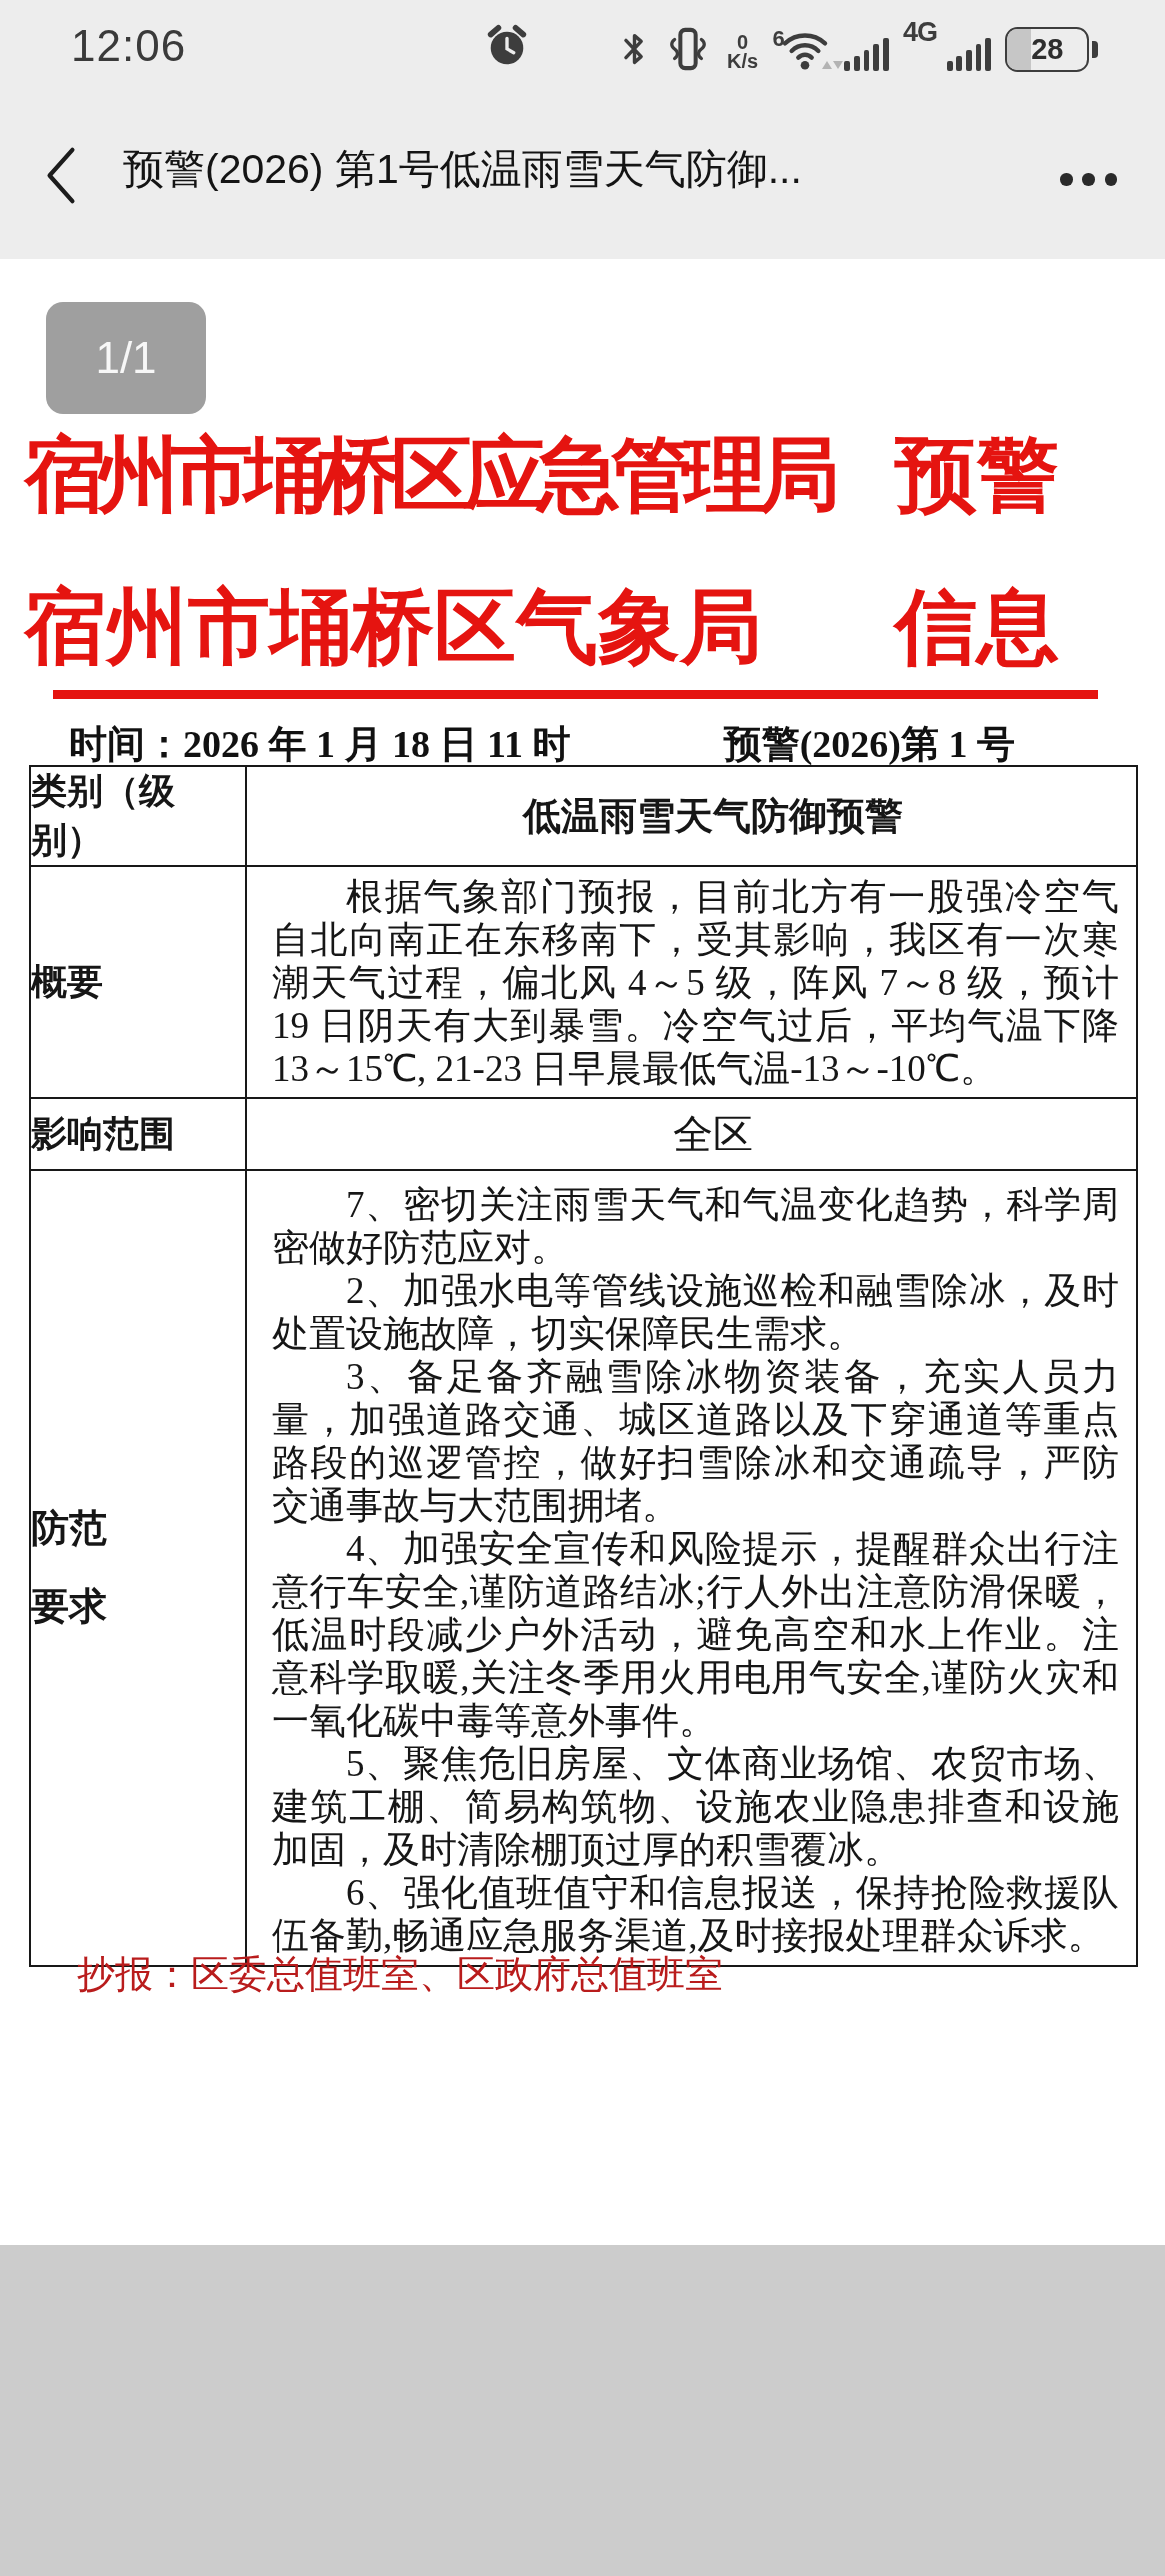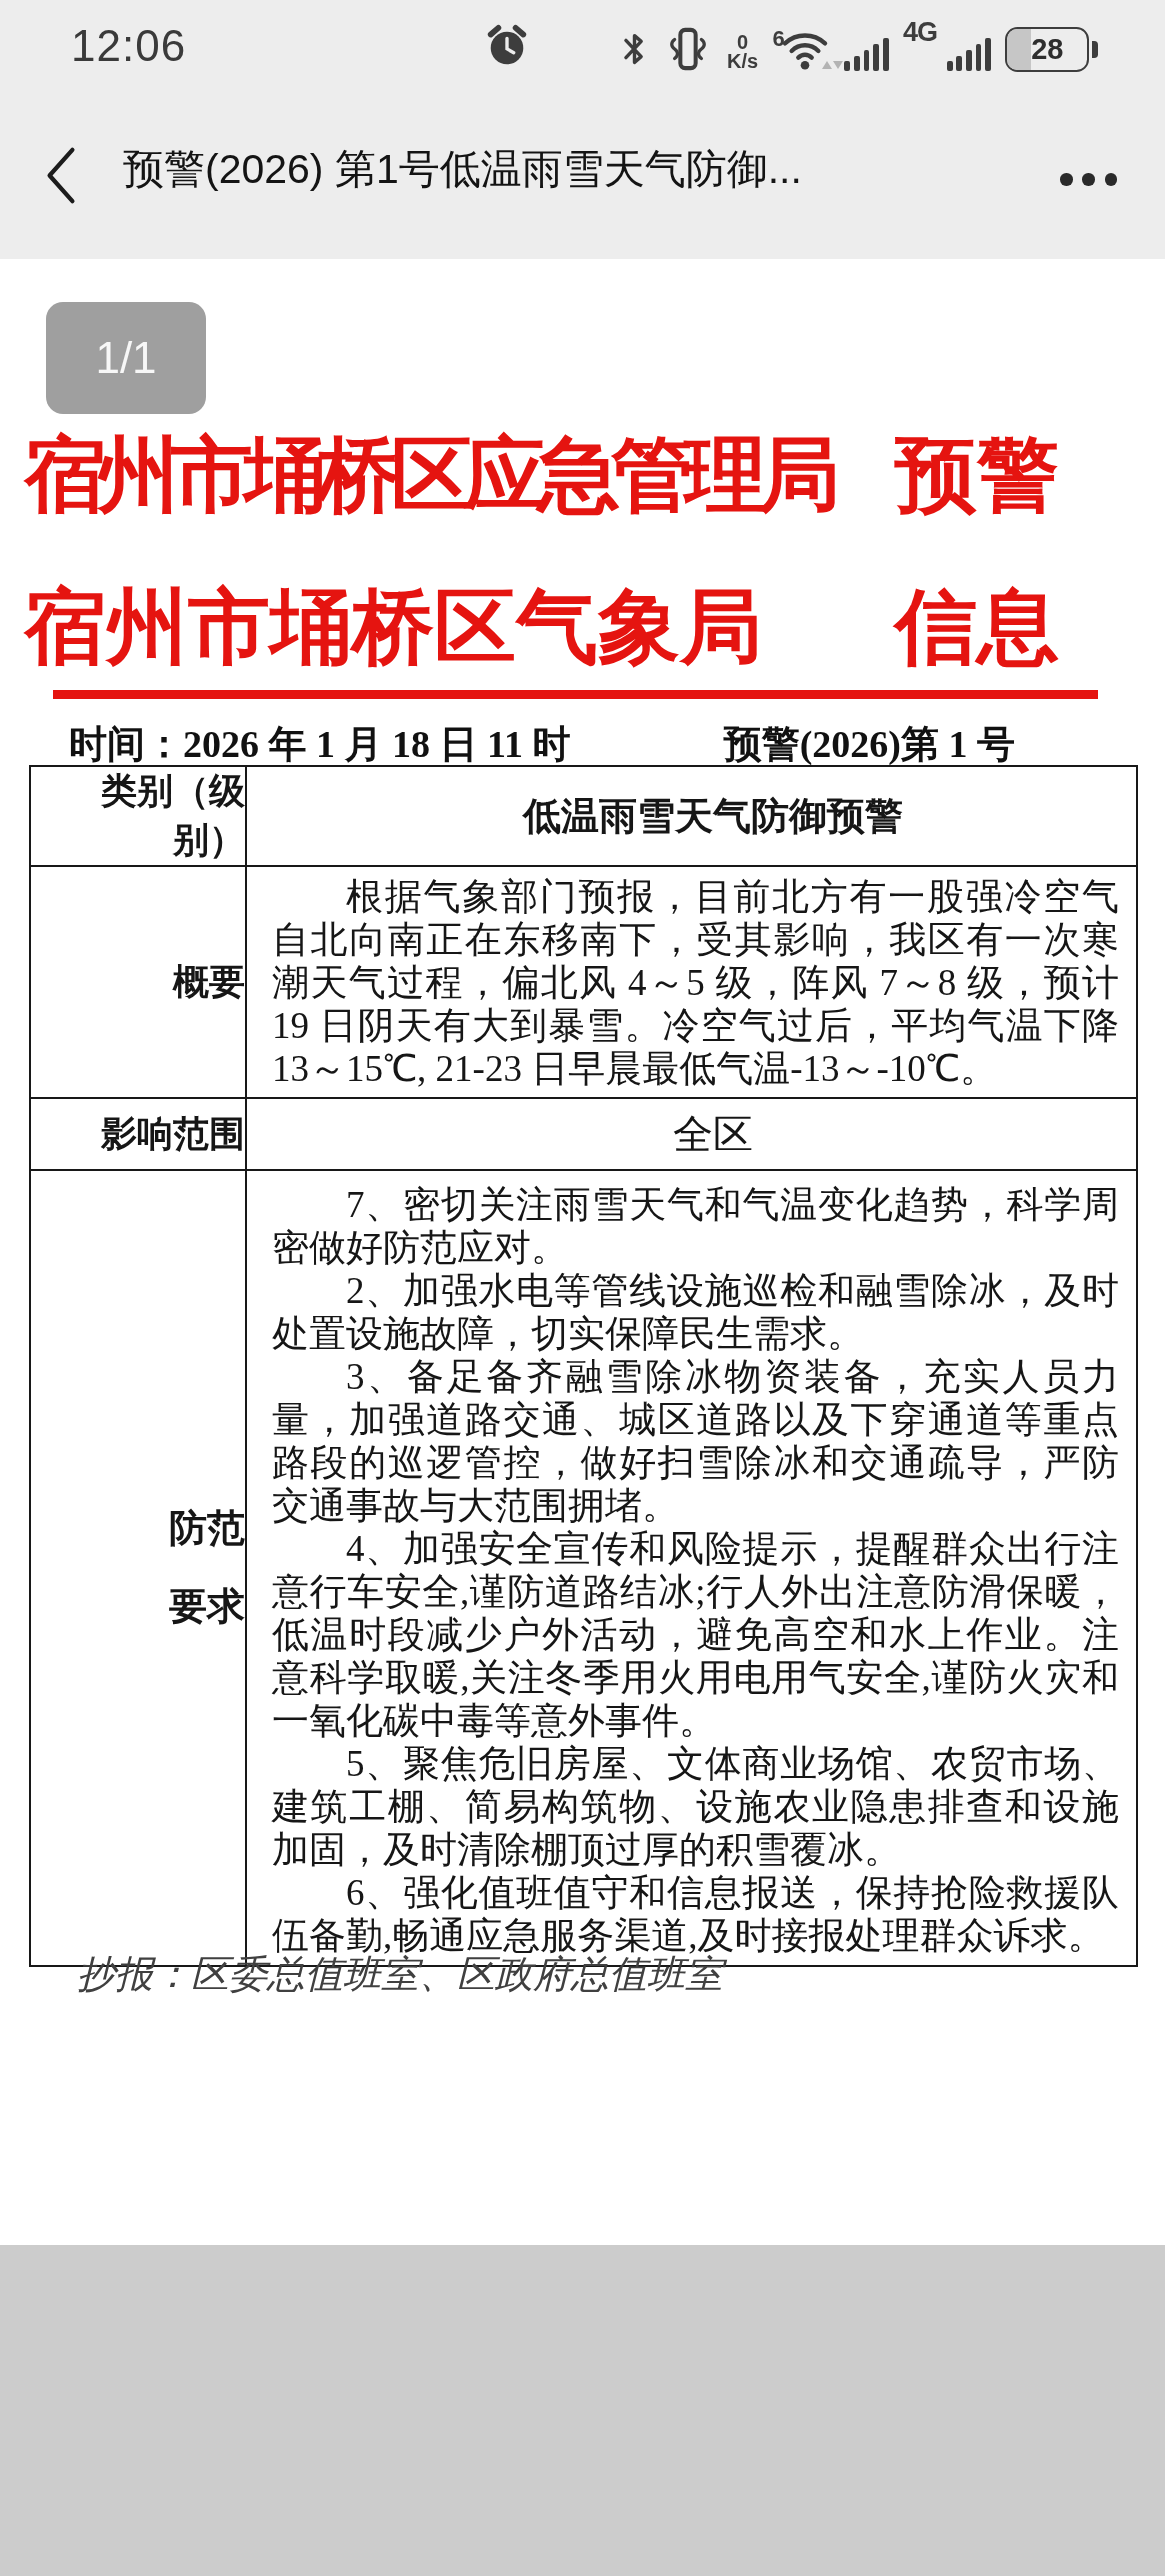--- a/index.html
+++ b/index.html
@@ -71,35 +71,35 @@
 
   .meta-row{position:absolute;left:29px;top:460px;width:1109px;display:flex;justify-content:space-between;
     font-size:38px;font-weight:700;color:#111;}
   .meta-time{margin-left:40px;}
   .meta-number{margin-right:123px;}
 
   .doc-table{position:absolute;left:29px;top:506px;width:1109px;border-collapse:collapse;table-layout:fixed;color:#161616;}
   .doc-table col.c1{width:216px;}
   .doc-table td{border:2.9px solid #181818;vertical-align:middle;overflow:hidden;}
   .doc-table{border:1.9px solid #181818;}
-  td.lbl{text-align:right;font-weight:700;font-size:36px;letter-spacing:0;font-family:Liberation Mono, monospace;}
+  td.lbl{text-align:left;font-weight:700;font-size:36px;letter-spacing:0;font-family:Liberation Mono, monospace;}
   tr.r1{height:79px;}
   tr.r2{height:228px;}
   tr.r3{height:72px;margin-top:16px;}
   tr.r4{height:776px;}
   td.ctr{text-align:center;padding-left:43px;}
   .cat-value{font-size:38px;font-weight:700;}
   .scope-value{font-size:40px;font-weight:400;}
   td.bodycell{padding:7.7px 17px 7.7px 25px;vertical-align:top;}
   tr.r4 td.bodycell{padding-top:11.5px;}
   .para{font-size:37px;line-height:43px;text-align:justify;text-indent:2em;font-weight:400;color:#161616;}
   td.lbl.stack span{display:block;font-size:38px;}
   td.lbl.stack span + span{margin-top:27px;}
 
-  .cc-line{position:absolute;left:77px;top:1690px;font-size:38px;color:#404040;font-style:italic;}
+  .cc-line{position:absolute;left:77px;top:1690px;font-size:38px;color:#b91c1c;}
 
   .footer{height:332px;background:var(--footer-bg);flex:0 0 auto;}
 
   svg{display:block;}
 </style>
 </head>
 <body>
 
 <div class="screen">
 

